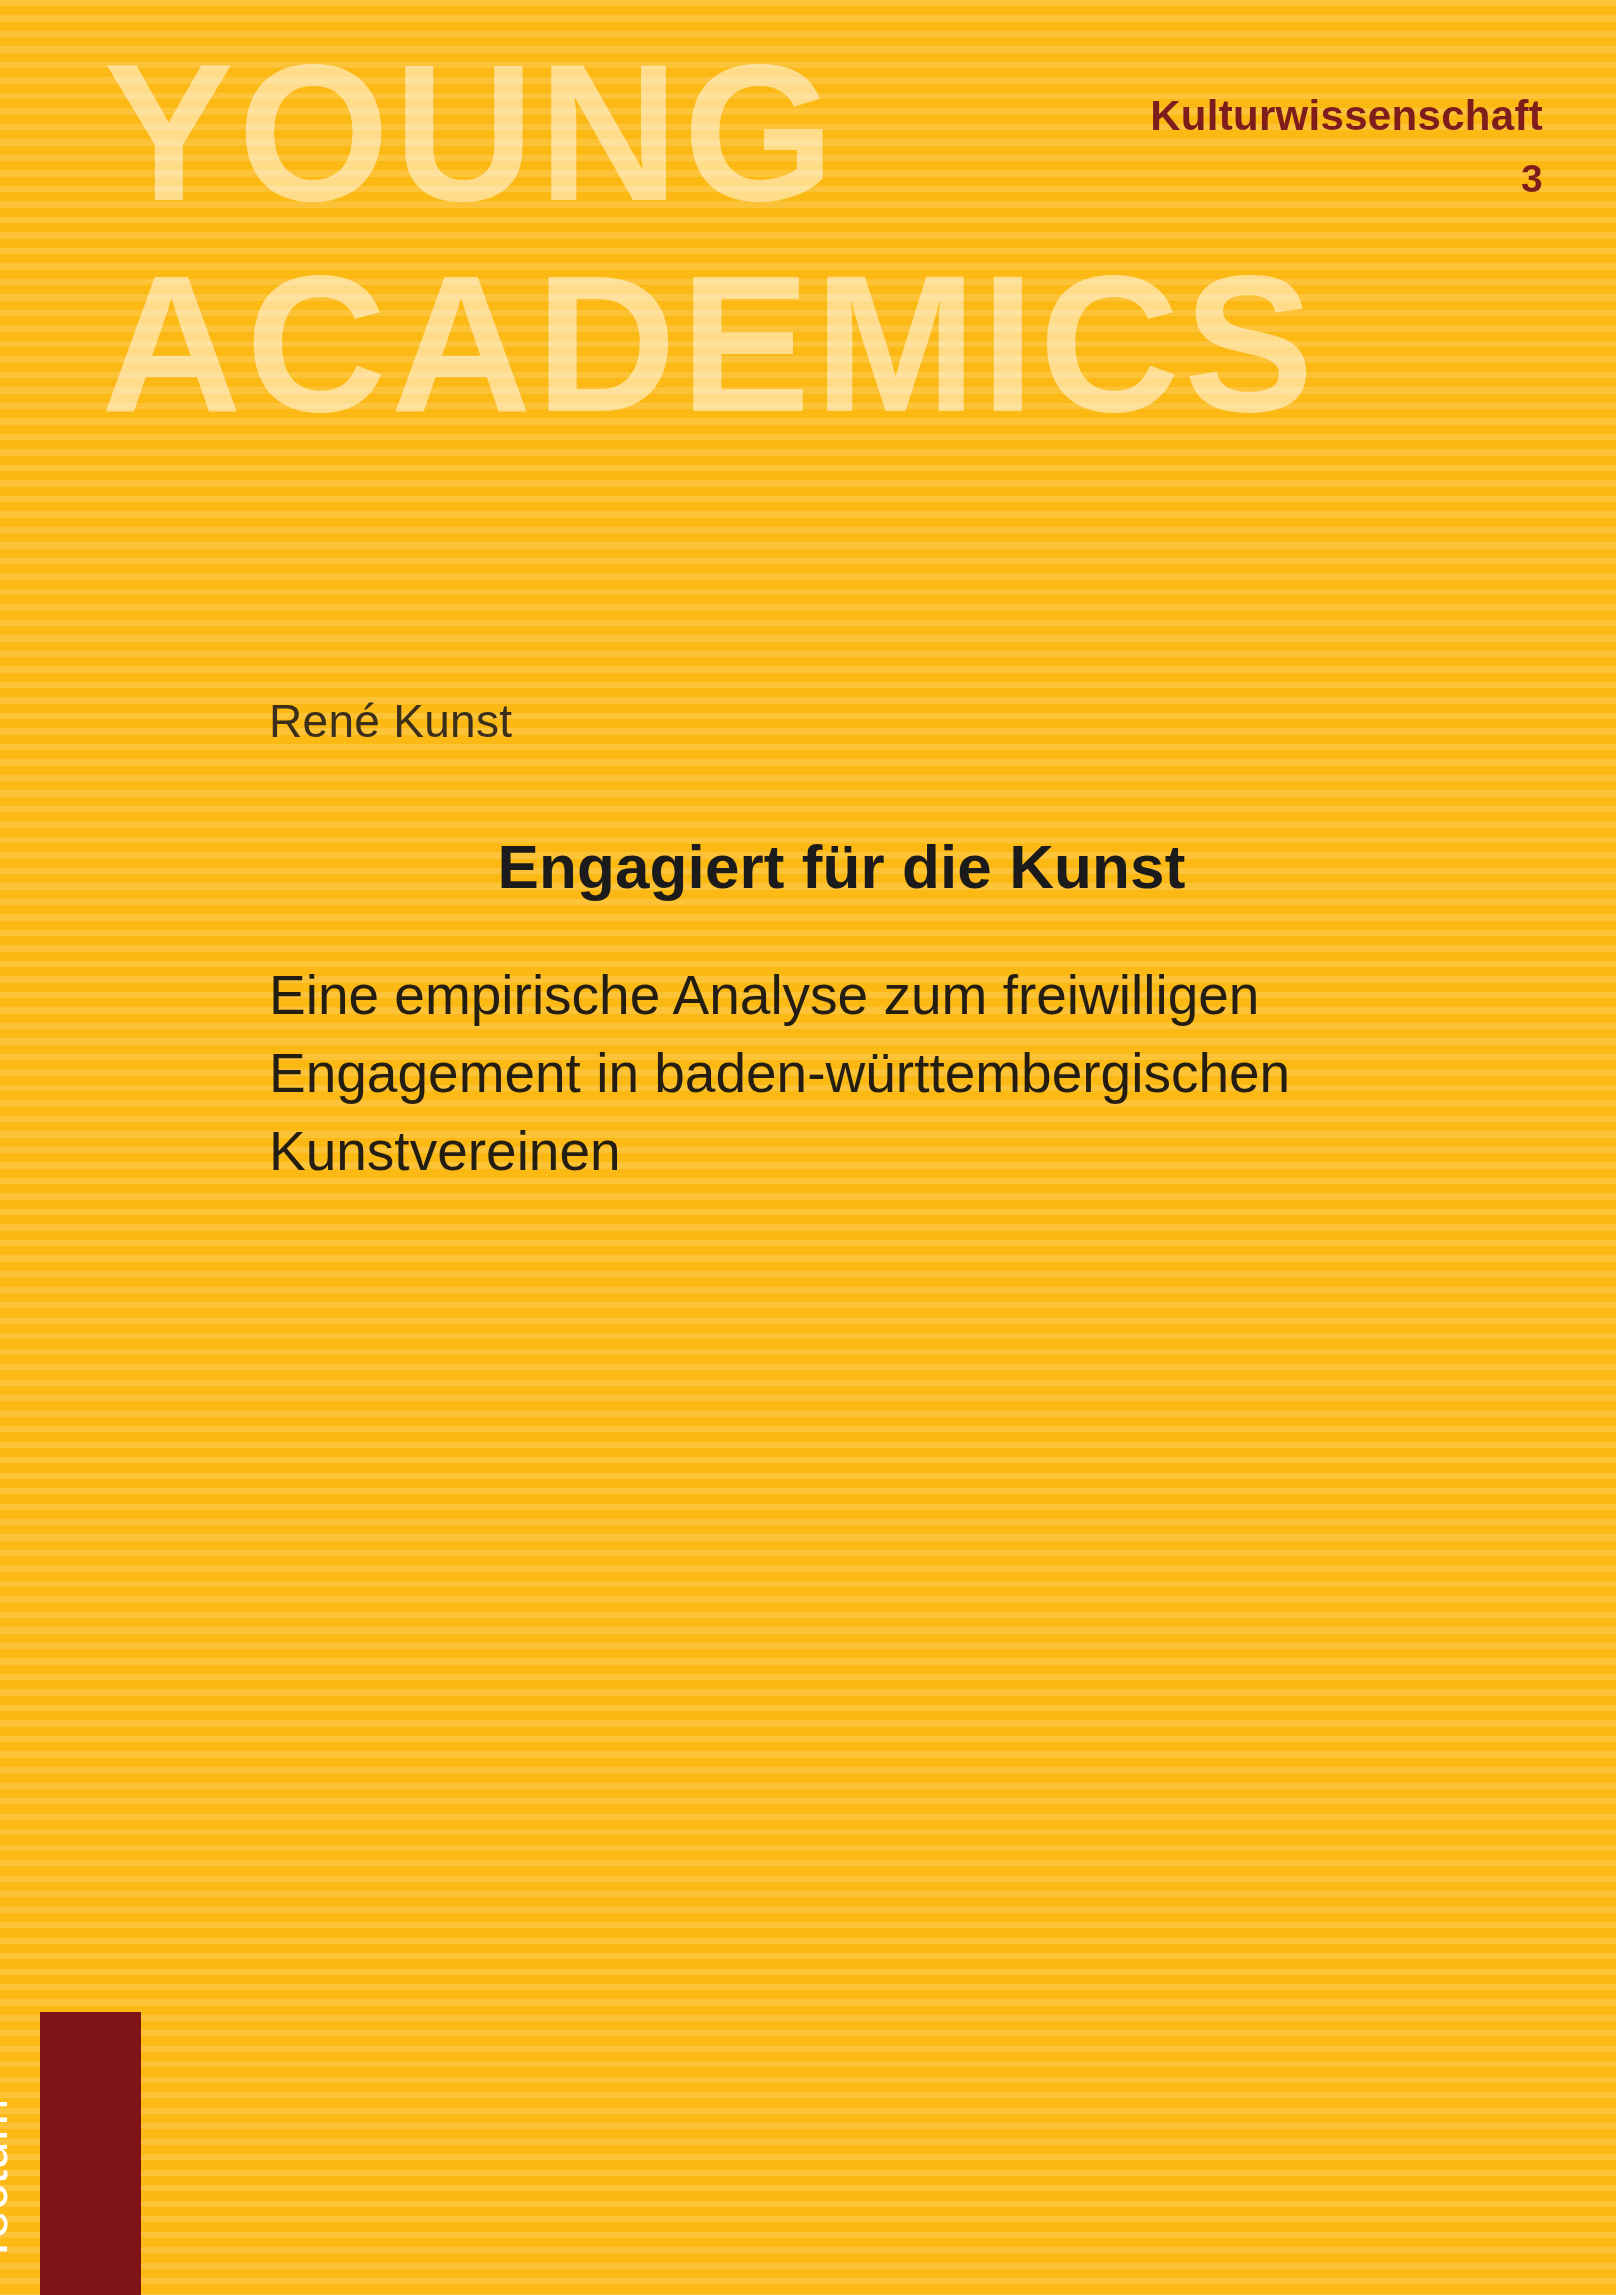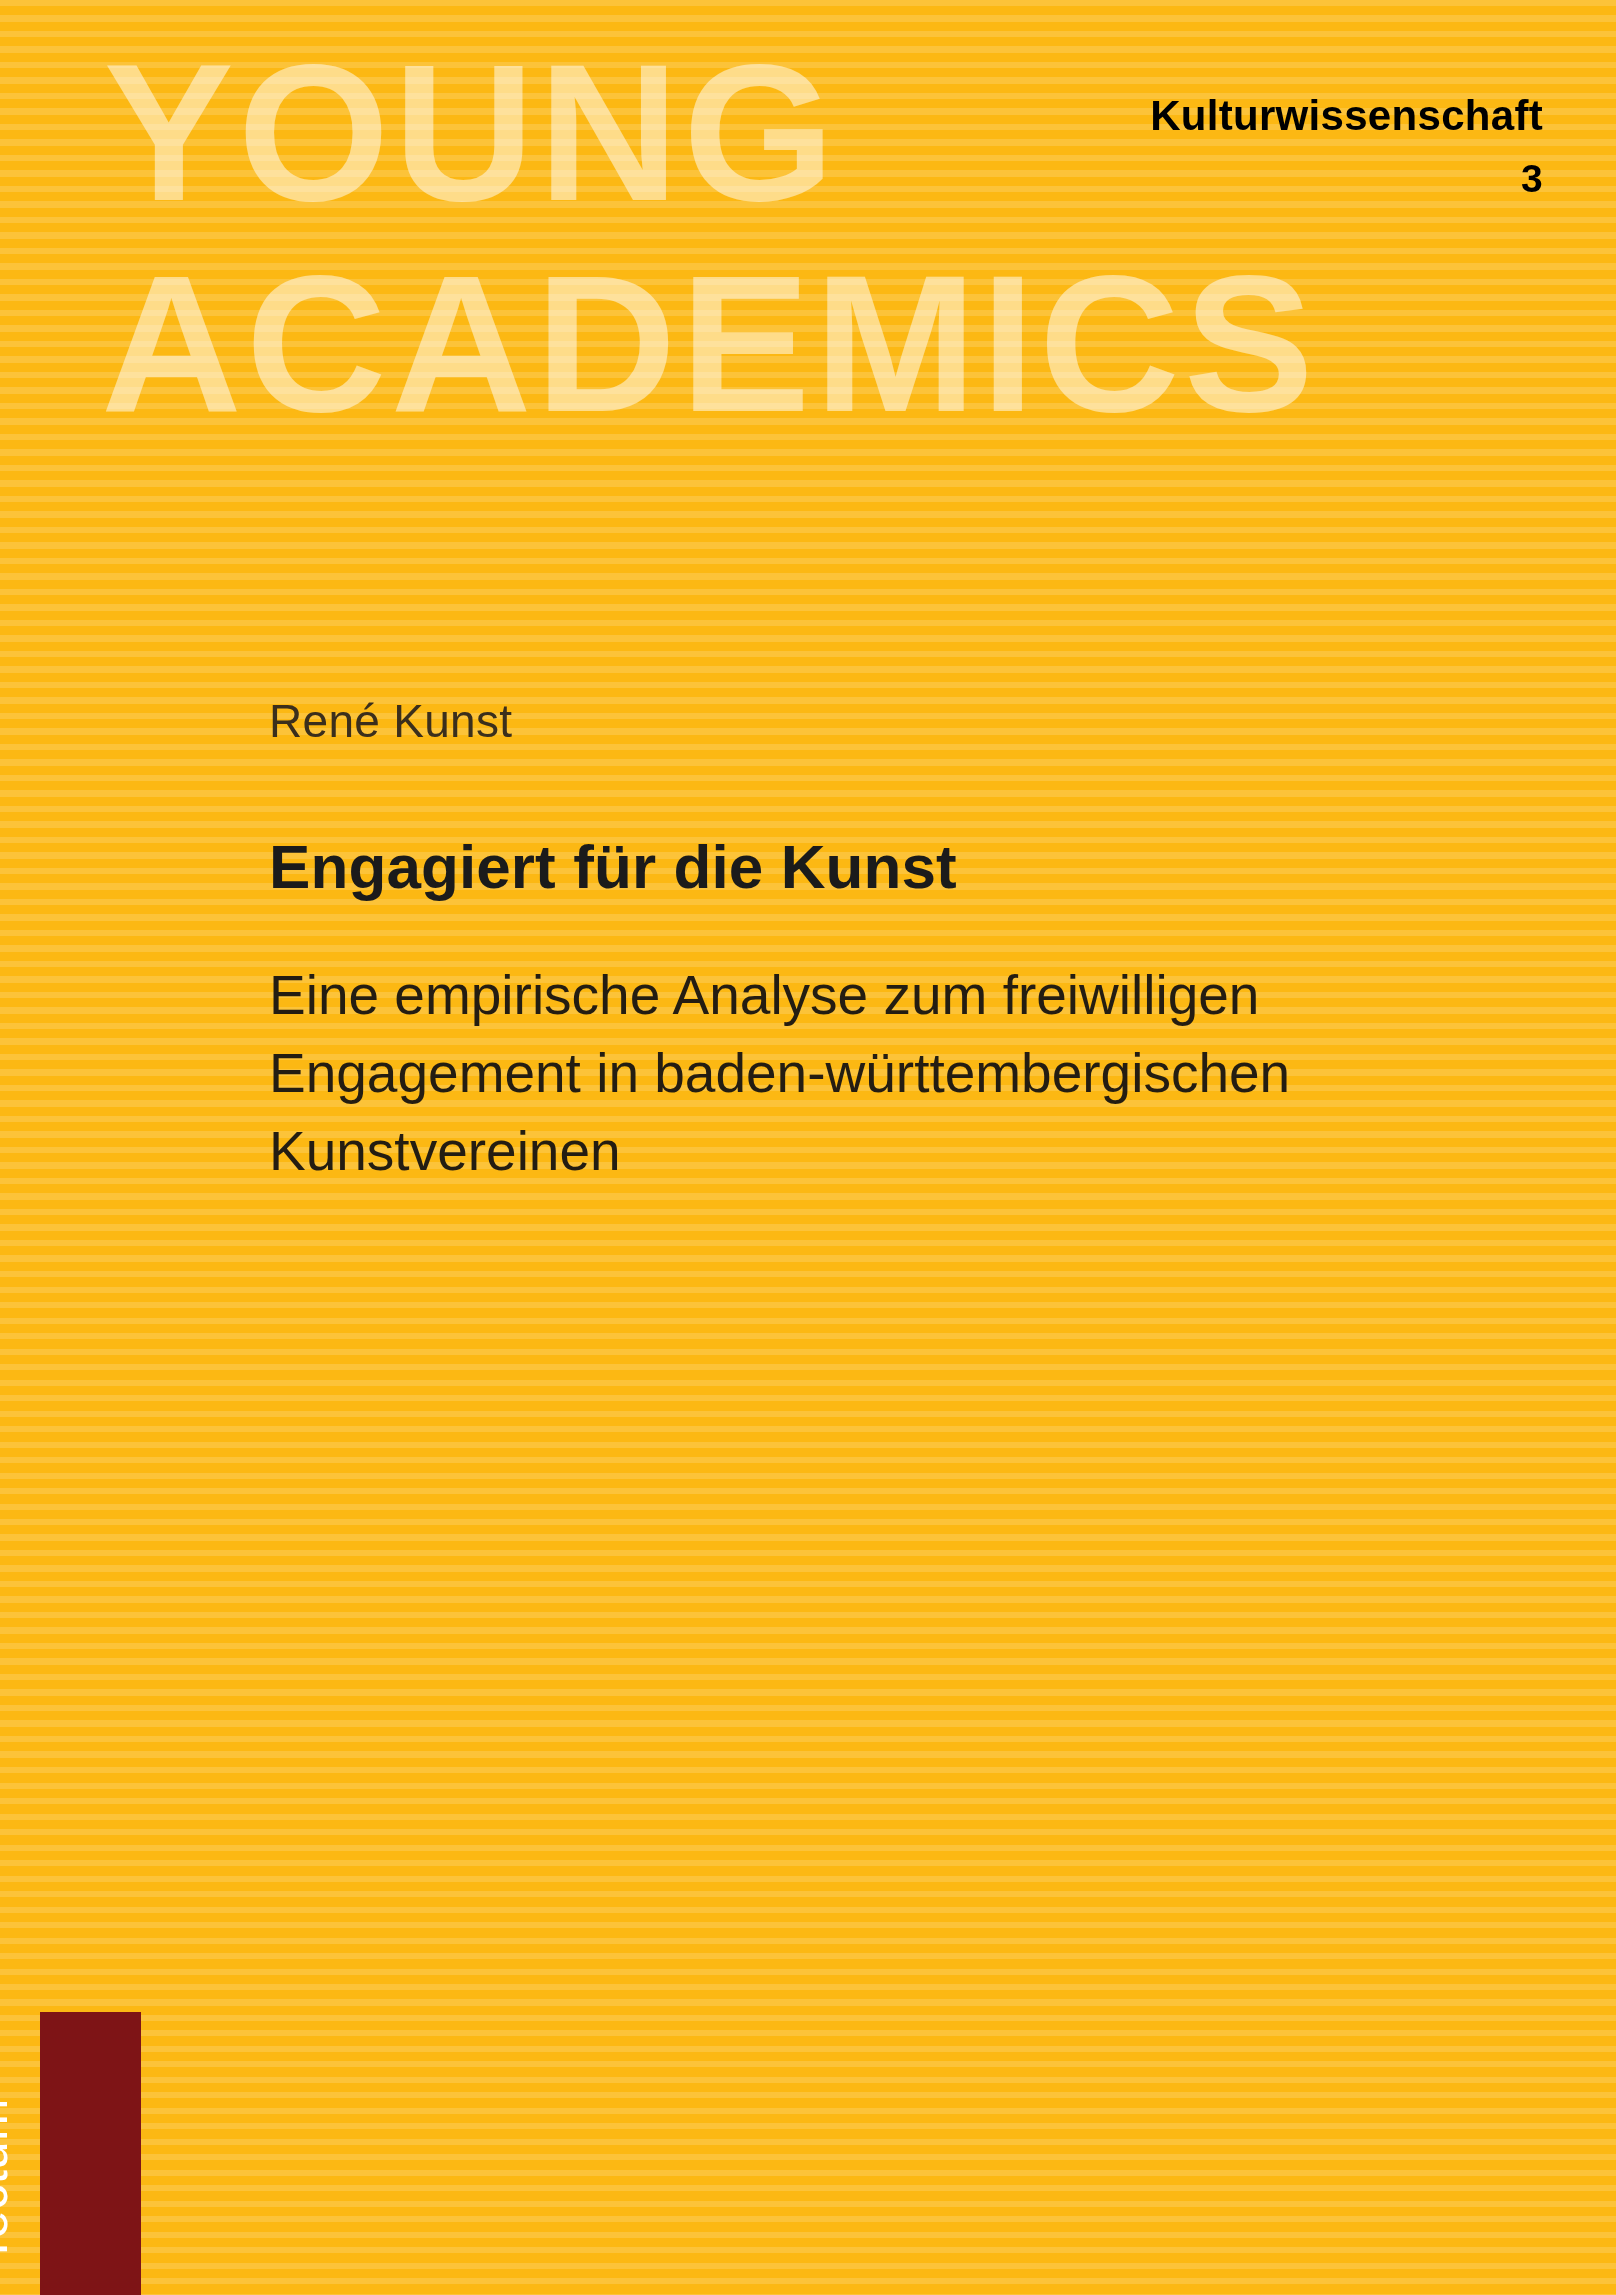--- a/index.html
+++ b/index.html
@@ -53,21 +53,21 @@
     display: block;
   }
   .series-mark .line1 { margin-left: 2.7px; }
   .series-mark .line2 { margin-top: 25.6px; }
 
   .series-label {
     position: absolute;
     right: 73px;
     top: 88px;
     text-align: right;
-    color: #000000;
+    color: #7f1d1d;
     font-size: 42px;
     font-weight: 600;
     letter-spacing: 0.3px;
     line-height: 1.35;
   }
   .series-number {
     display: block;
     font-size: 39px;
     font-weight: 600;
     margin-top: 8px;
@@ -86,20 +86,21 @@
   .title {
     position: absolute;
     left: 269px;
     top: 832px;
     width: 1145px;
     font-size: 62px;
     font-weight: 700;
     color: #1b1b1b;
     letter-spacing: 0.1px;
     line-height: 1.12;
+    text-align: center;
   }
 
   .subtitle {
     position: absolute;
     left: 269px;
     top: 956px;
     width: 1131px;
     font-size: 55px;
     font-weight: 400;
     color: #241d12;

